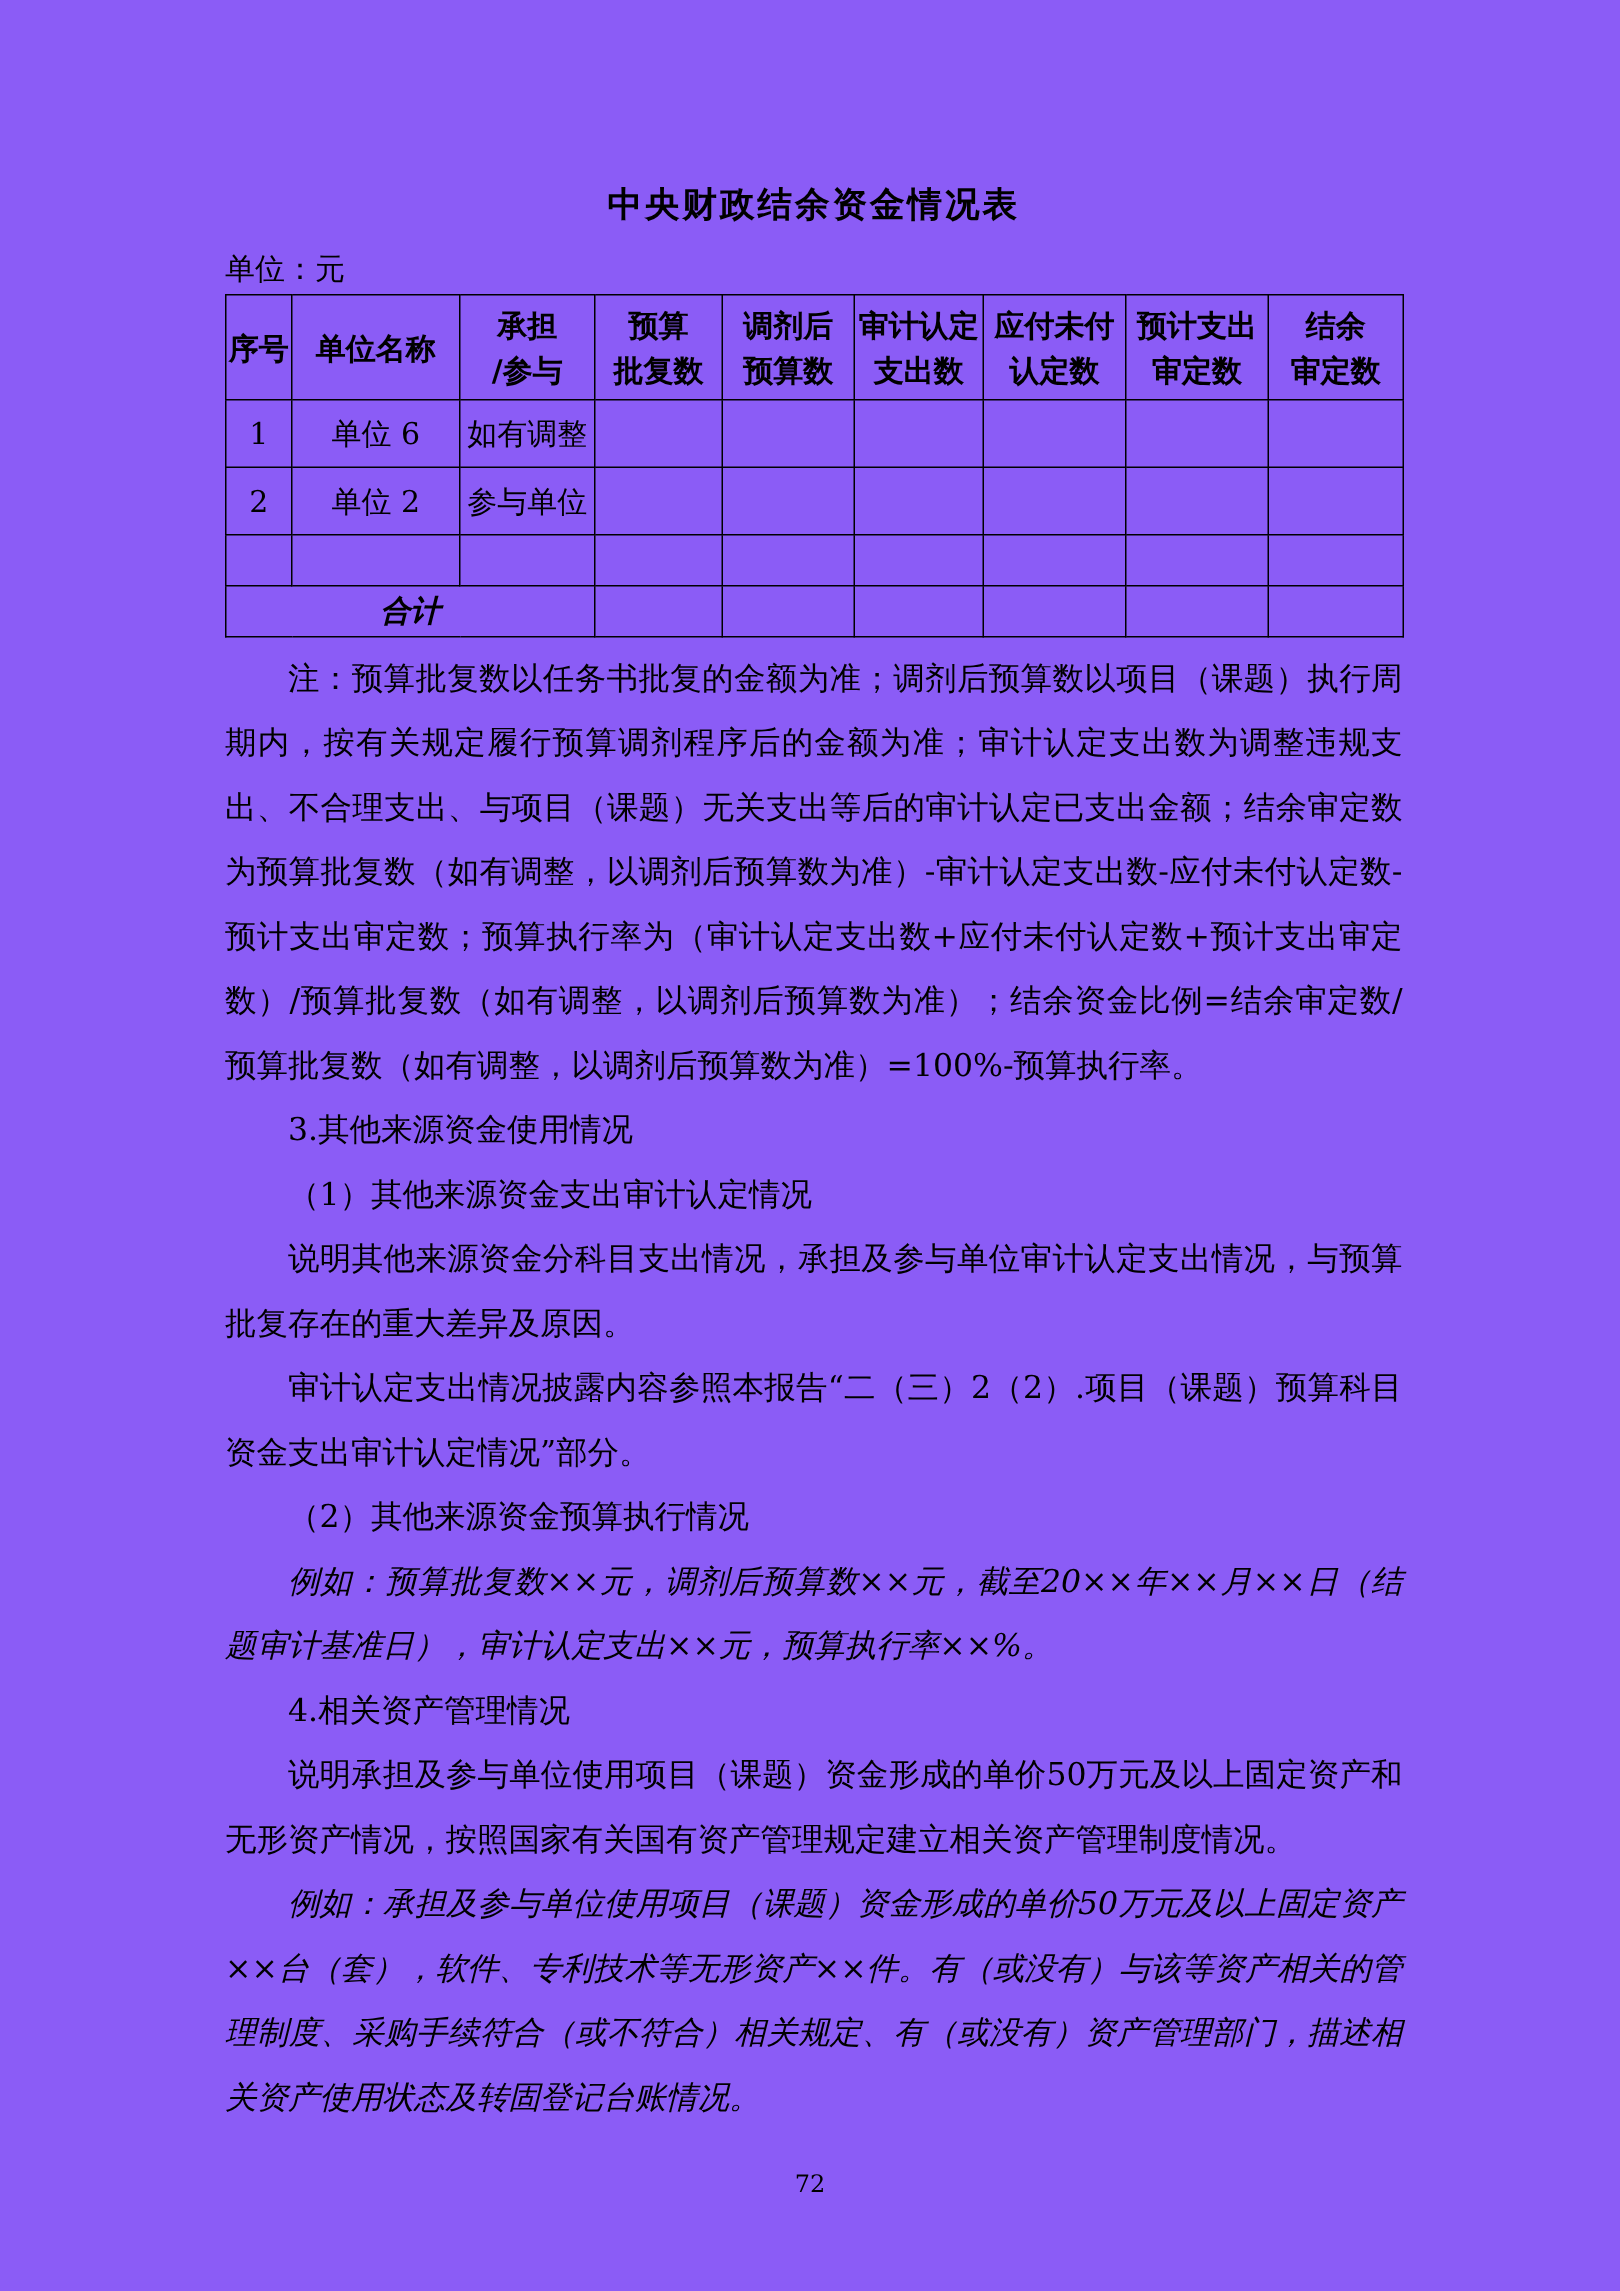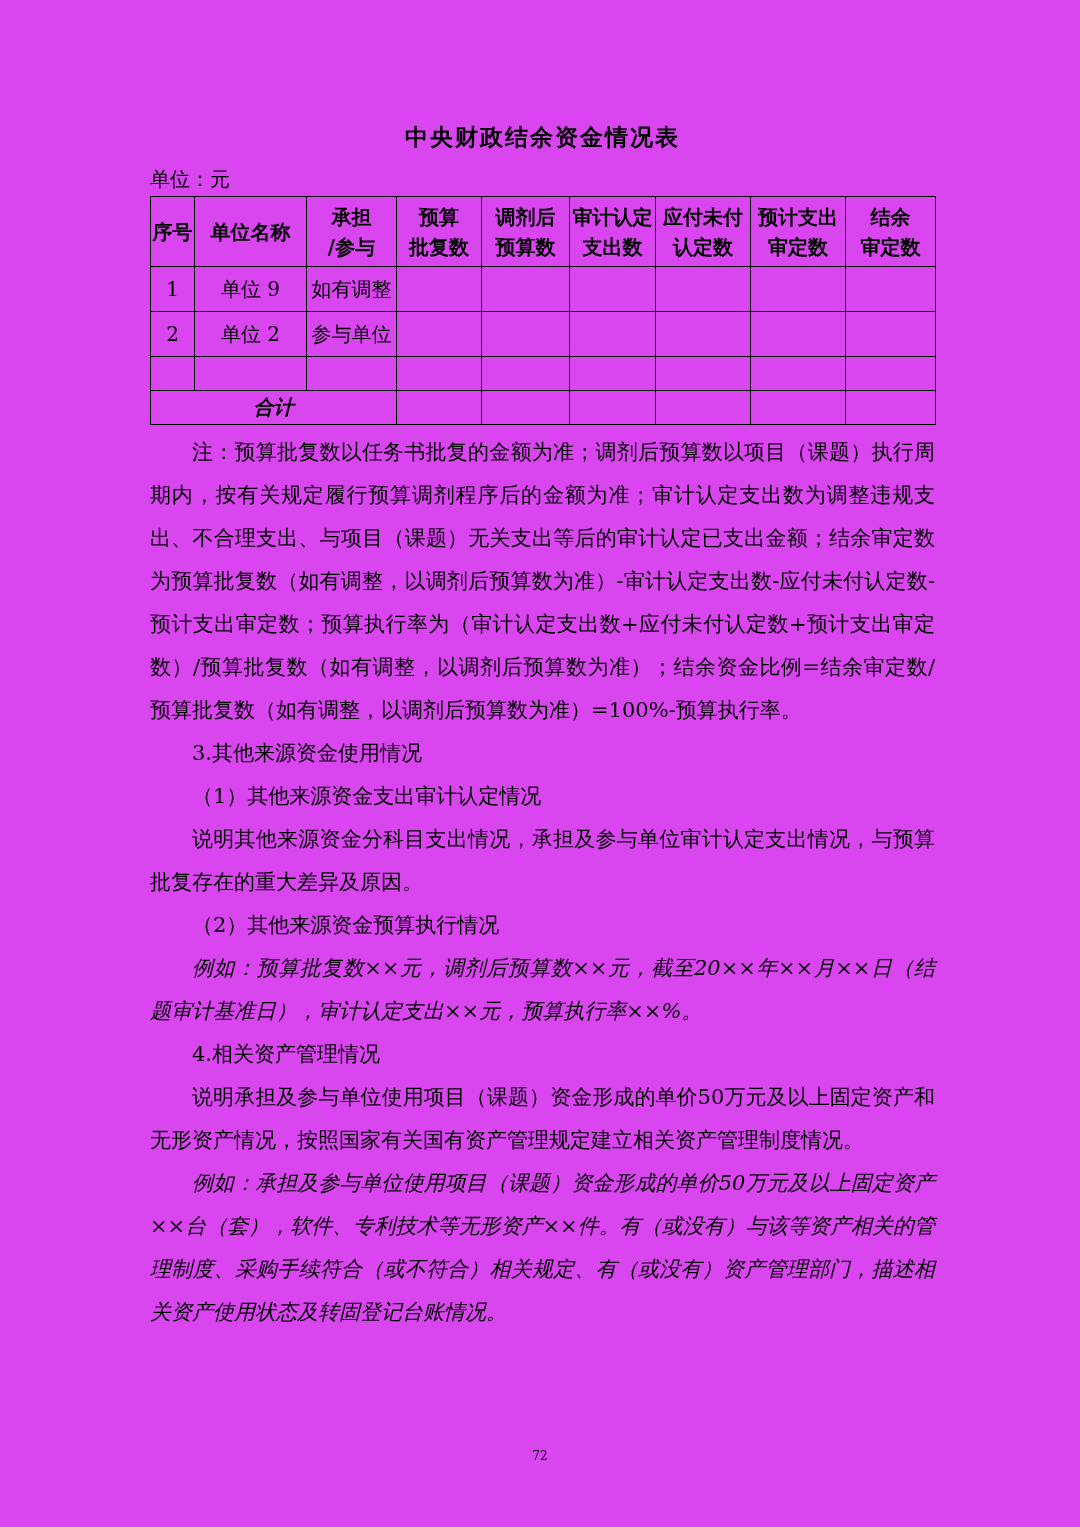--- a/index.html
+++ b/index.html
@@ -6,21 +6,21 @@
   html, body { background: #ffffff; }
   body {
     width: 1080px; height: 1527px;
     font-family: "DejaVu Serif", "Liberation Serif", serif;
     color: #000;
   }
   .page {
     position: relative;
     width: 1080px; height: 1527px;
     padding: 122px 145px 0 150px;
-    background: #d946ef;
+    background: #8b5cf6;
     overflow: hidden;
   }
   .title {
     text-align: center;
     font-size: 23px;
     font-weight: bold;
     letter-spacing: 2px;
     line-height: 30px;
   }
   .unit-note {
@@ -66,21 +66,21 @@
   }
   .body-text p.kai {
     font-style: italic;
   }
   .page-number {
     position: absolute;
     bottom: 58px;
     left: 0;
     width: 1080px;
     text-align: center;
-    font-size: 12px;
+    font-size: 16px;
     line-height: 26px;
   }
 </style>
 </head>
 <body>
 
 <div class="page">
 
   <h1 class="title">中央财政结余资金情况表</h1>
 
@@ -114,21 +114,21 @@
 认定数</th>
         <th>预计支出
 审定数</th>
         <th>结余
 审定数</th>
       </tr>
     </thead>
     <tbody>
       <tr class="row-data">
         <td>1</td>
-        <td>单位 9</td>
+        <td>单位 6</td>
         <td>如有调整</td>
         <td></td>
         <td></td>
         <td></td>
         <td></td>
         <td></td>
         <td></td>
       </tr>
       <tr class="row-data">
         <td>2</td>
@@ -162,20 +162,21 @@
         <td></td>
       </tr>
     </tbody>
   </table>
 
   <div class="body-text">
     <p>注：预算批复数以任务书批复的金额为准；调剂后预算数以项目（课题）执行周期内，按有关规定履行预算调剂程序后的金额为准；审计认定支出数为调整违规支出、不合理支出、与项目（课题）无关支出等后的审计认定已支出金额；结余审定数为预算批复数（如有调整，以调剂后预算数为准）-审计认定支出数-应付未付认定数-预计支出审定数；预算执行率为（审计认定支出数+应付未付认定数+预计支出审定数）/预算批复数（如有调整，以调剂后预算数为准）；结余资金比例=结余审定数/预算批复数（如有调整，以调剂后预算数为准）=100%-预算执行率。</p>
     <p>3.其他来源资金使用情况</p>
     <p>（1）其他来源资金支出审计认定情况</p>
     <p>说明其他来源资金分科目支出情况，承担及参与单位审计认定支出情况，与预算批复存在的重大差异及原因。</p>
+    <p>审计认定支出情况披露内容参照本报告“二（三）2（2）.项目（课题）预算科目资金支出审计认定情况”部分。</p>
     <p>（2）其他来源资金预算执行情况</p>
     <p class="kai">例如：预算批复数××元，调剂后预算数××元，截至20××年××月××日（结题审计基准日），审计认定支出××元，预算执行率××%。</p>
     <p>4.相关资产管理情况</p>
     <p>说明承担及参与单位使用项目（课题）资金形成的单价50万元及以上固定资产和无形资产情况，按照国家有关国有资产管理规定建立相关资产管理制度情况。</p>
     <p class="kai">例如：承担及参与单位使用项目（课题）资金形成的单价50万元及以上固定资产××台（套），软件、专利技术等无形资产××件。有（或没有）与该等资产相关的管理制度、采购手续符合（或不符合）相关规定、有（或没有）资产管理部门，描述相关资产使用状态及转固登记台账情况。</p>
   </div>
 
   <div class="page-number">72</div>
 
 </div>

